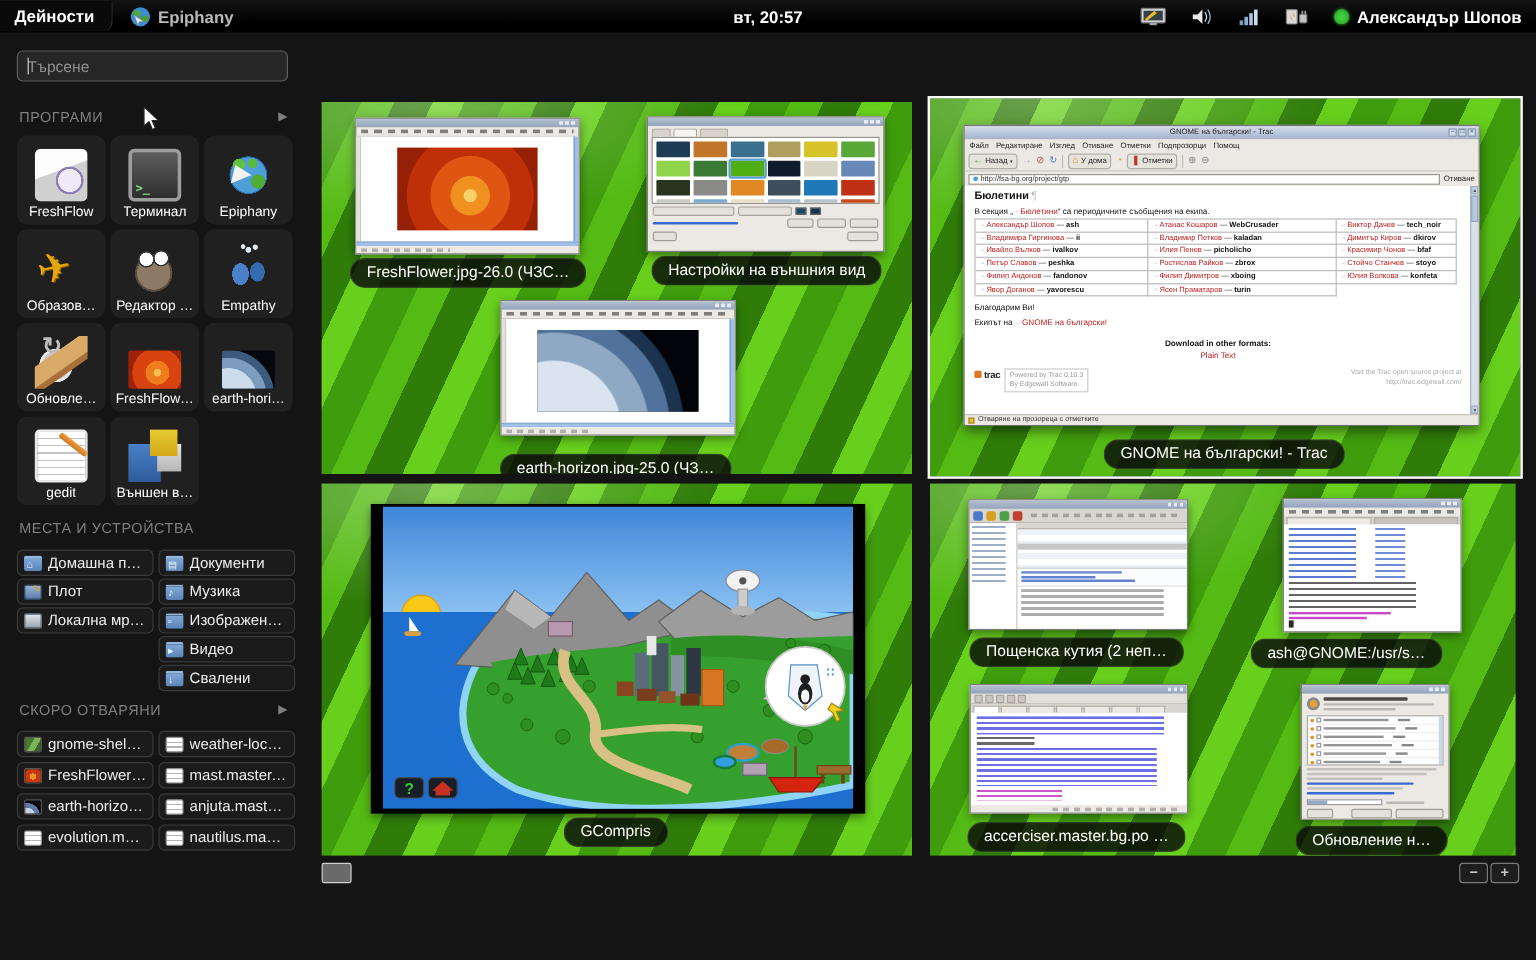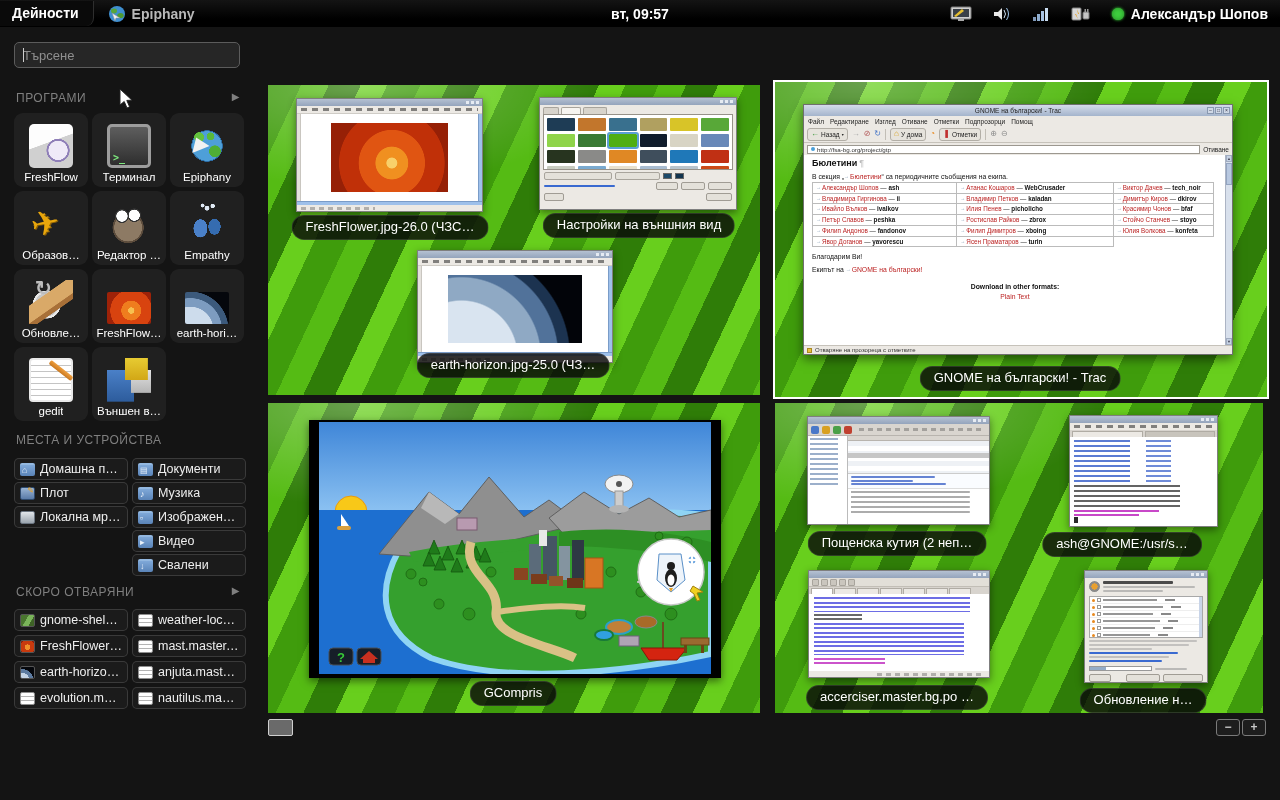--- a/index.html
+++ b/index.html
@@ -252,21 +252,21 @@
     <div class="activities">Дейности</div>
     <div class="appmenu">
       <svg width="18" height="18" viewBox="0 0 18 18">
         <circle cx="9" cy="9" r="8" fill="#3f8fd0"></circle>
         <ellipse cx="6" cy="6" rx="3" ry="2.4" fill="#57a639"></ellipse>
         <ellipse cx="12.5" cy="10.5" rx="3.2" ry="2.6" fill="#4d9a32"></ellipse>
         <polygon points="4,8 12,13 8,13 7,16" fill="#f0f0f0" stroke="#888" stroke-width="0.5"></polygon>
       </svg>
       <span>Epiphany</span>
     </div>
-    <div class="clock">вт, 09:57</div>
+    <div class="clock">вт, 20:57</div>
     <div class="tray">
       <svg width="22" height="16">
         <rect x="1" y="1" width="20" height="12" rx="1" fill="#cfcfcf" stroke="#7f7f7f"></rect>
         <rect x="3" y="3" width="16" height="8" fill="#3a4048"></rect>
         <polygon points="4,10 12,3 14,5 6,11" fill="#e8c030"></polygon>
         <rect x="8" y="13" width="6" height="2" fill="#a8a8a8"></rect>
       </svg>
       <svg width="20" height="16">
         <polygon points="2,6 6,6 10,2 10,14 6,10 2,10" fill="#e8e8e8"></polygon>
         <path d="M12 4 Q15 8 12 12" stroke="#cfe2f3" fill="none"></path>
@@ -524,21 +524,21 @@
         <div class="sbarV"></div>
       </div>
       <div class="sbarH"></div>
       <div class="gstat">
           <div class="noise lite" style="width:35%;"></div>
         </div>
     </div>
 
     <div class="win-label" style="left:122px;top:130px;">FreshFlower.jpg-26.0 (ЧЗС…</div>
     <div class="win-label" style="left:371px;top:128px;">Настройки на външния вид</div>
-    <div class="win-label" style="left:245px;top:268px;">earth-horizon.jpg-25.0 (ЧЗ…</div>
+    <div class="win-label" style="left:245px;top:293px;">earth-horizon.jpg-25.0 (ЧЗ…</div>
   </div>
 
   <div class="ws ws2 wallpaper" style="left:773px;top:80px;width:496px;height:319px;">
 
     <div class="browser">
       <div class="b-title">
         <span class="txt">GNOME на български! - Trac</span>
         <span class="winbtns">
             <i>–</i>
             <i>□</i>
@@ -645,20 +645,31 @@
               <span class="redlink">Ясен Праматаров</span><b>turin</b>
             </div>
             </div>
           <div style="margin-top:5px;">Благодарим Ви!</div>
           <div style="margin-top:3px;">
             <span>Екипът на </span><span class="redlink">GNOME на български!</span>
           </div>
           <div class="dl">
             <div class="h">Download in other formats:</div>
             <div class="l">Plain Text</div>
+          </div>
+          <div class="b-footer">
+            <span class="traclogo">trac</span>
+            <div class="pow">
+              <div>Powered by Trac 0.10.3</div>
+              <div>By Edgewall Software.</div>
+            </div>
+            <div class="visit">
+              <div>Visit the Trac open source project at</div>
+              <div>http://trac.edgewall.com/</div>
+            </div>
           </div>
         </div>
         <div class="b-scroll">
           <span class="ar" style="top:0;">▲</span>
           <span class="th"></span>
           <span class="ar" style="bottom:0;">▼</span>
         </div>
       </div>
       <div class="b-status">
         <span class="ic"></span>

